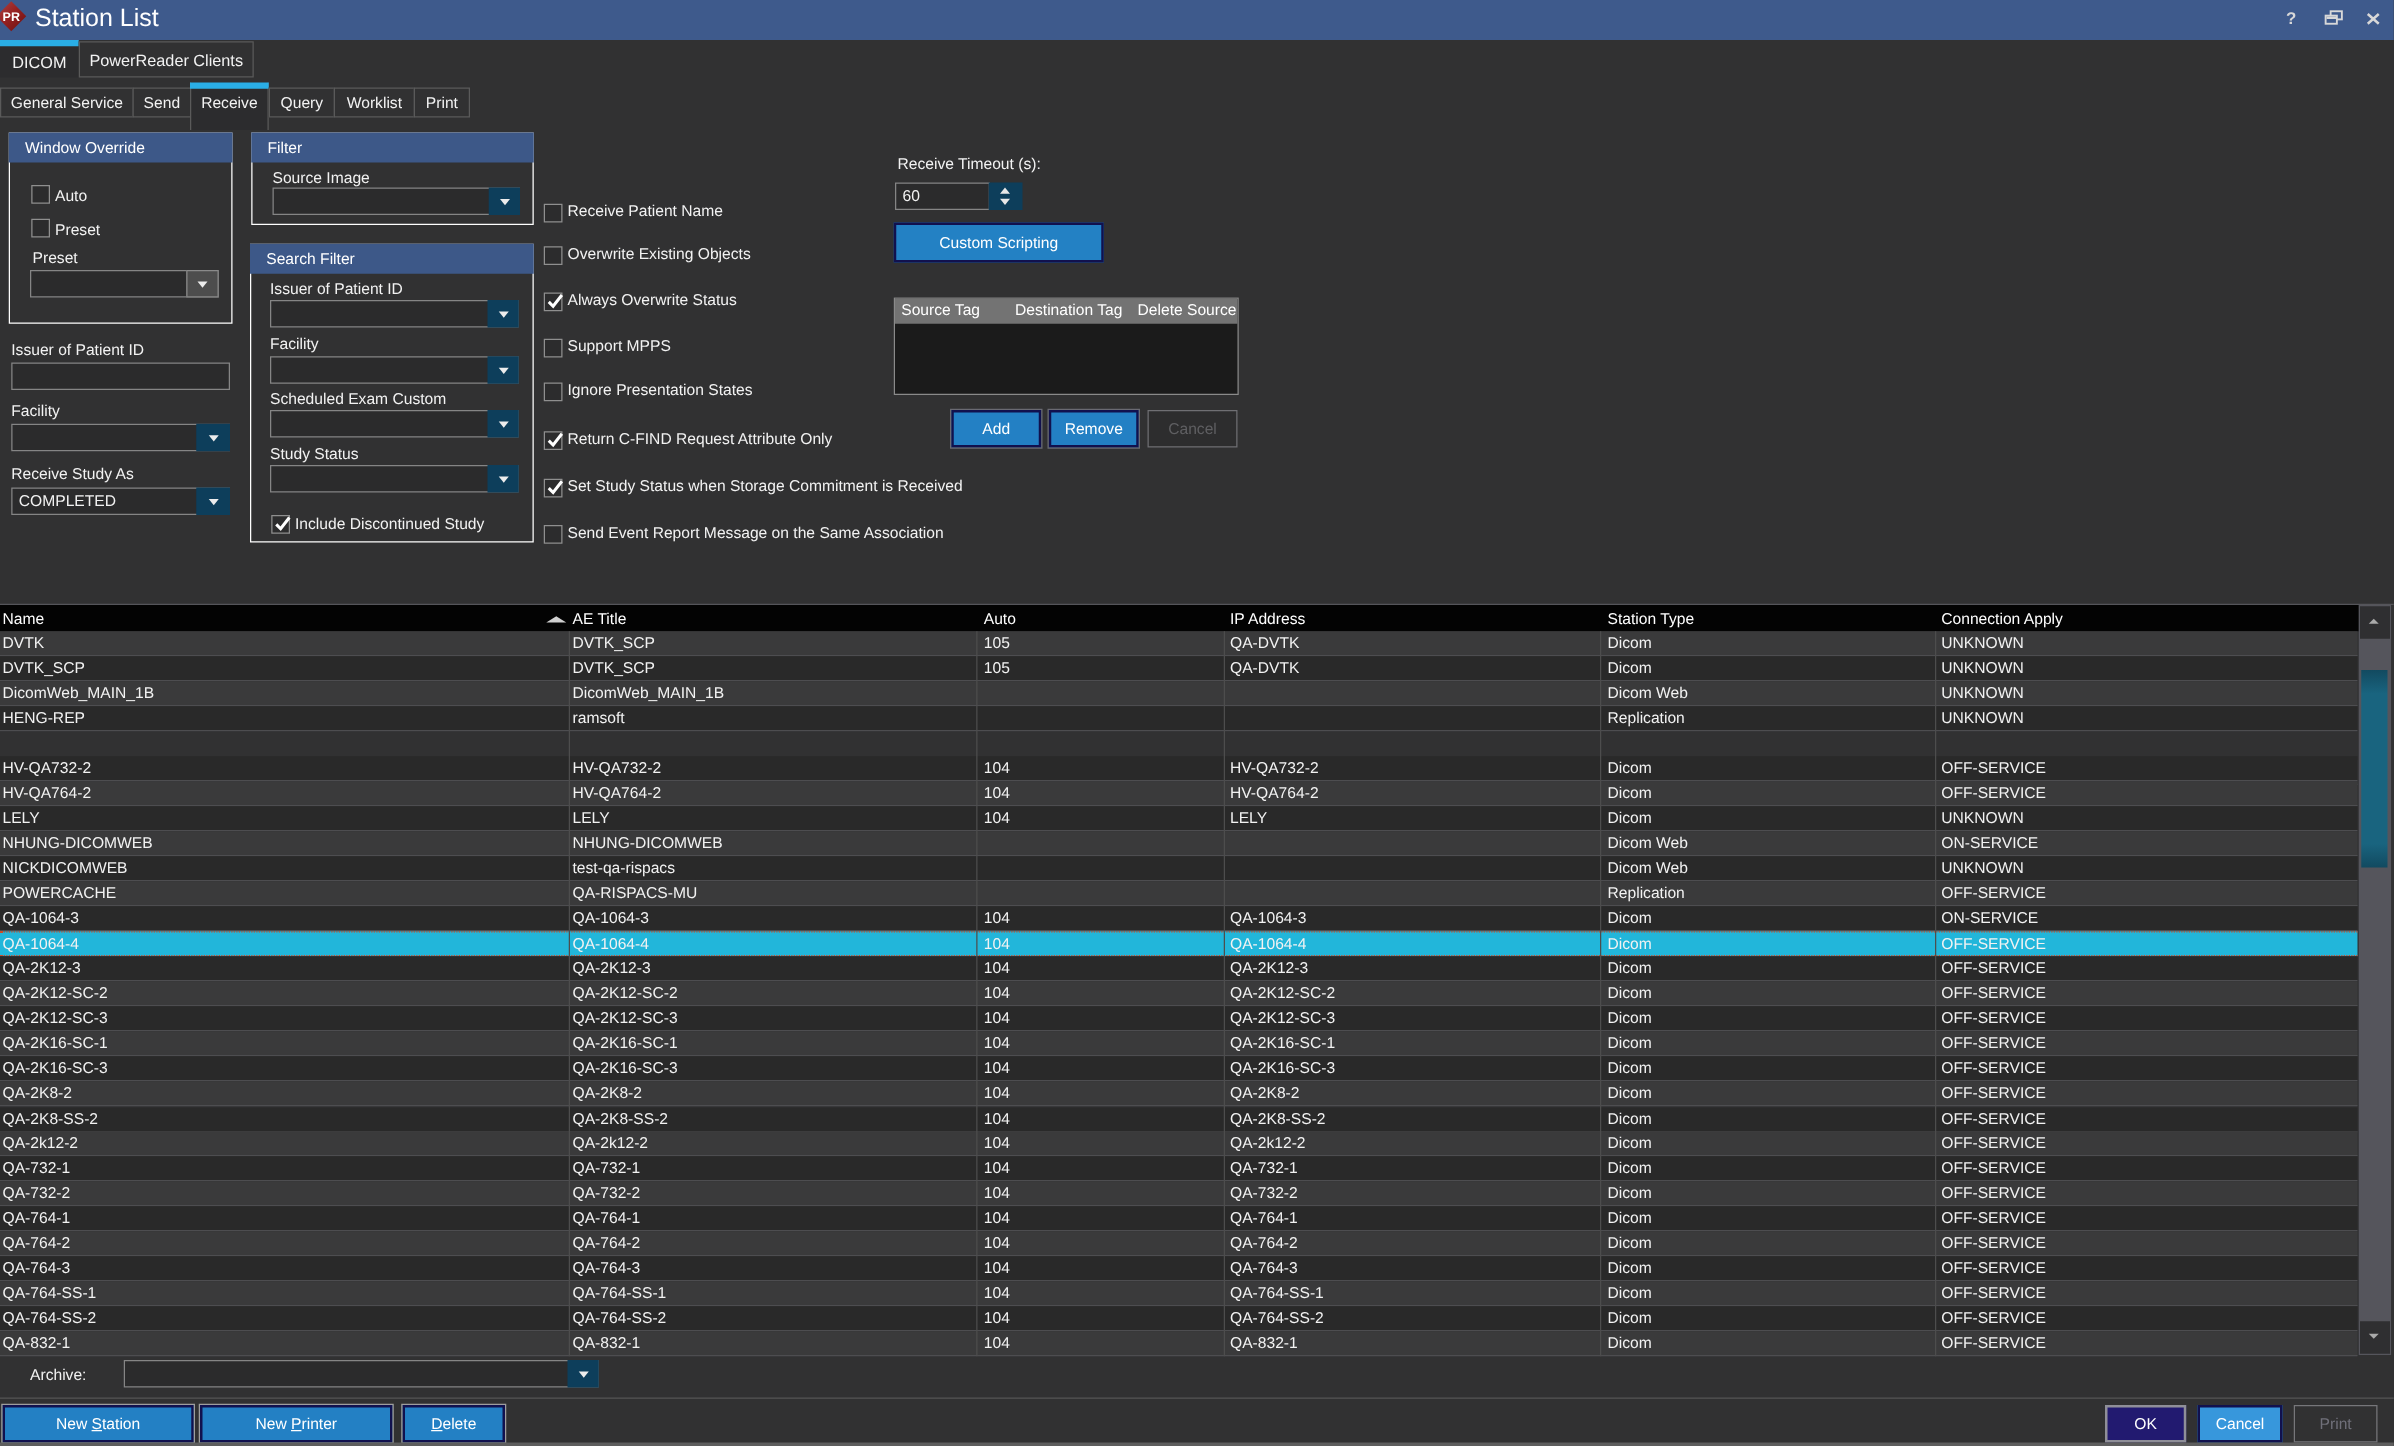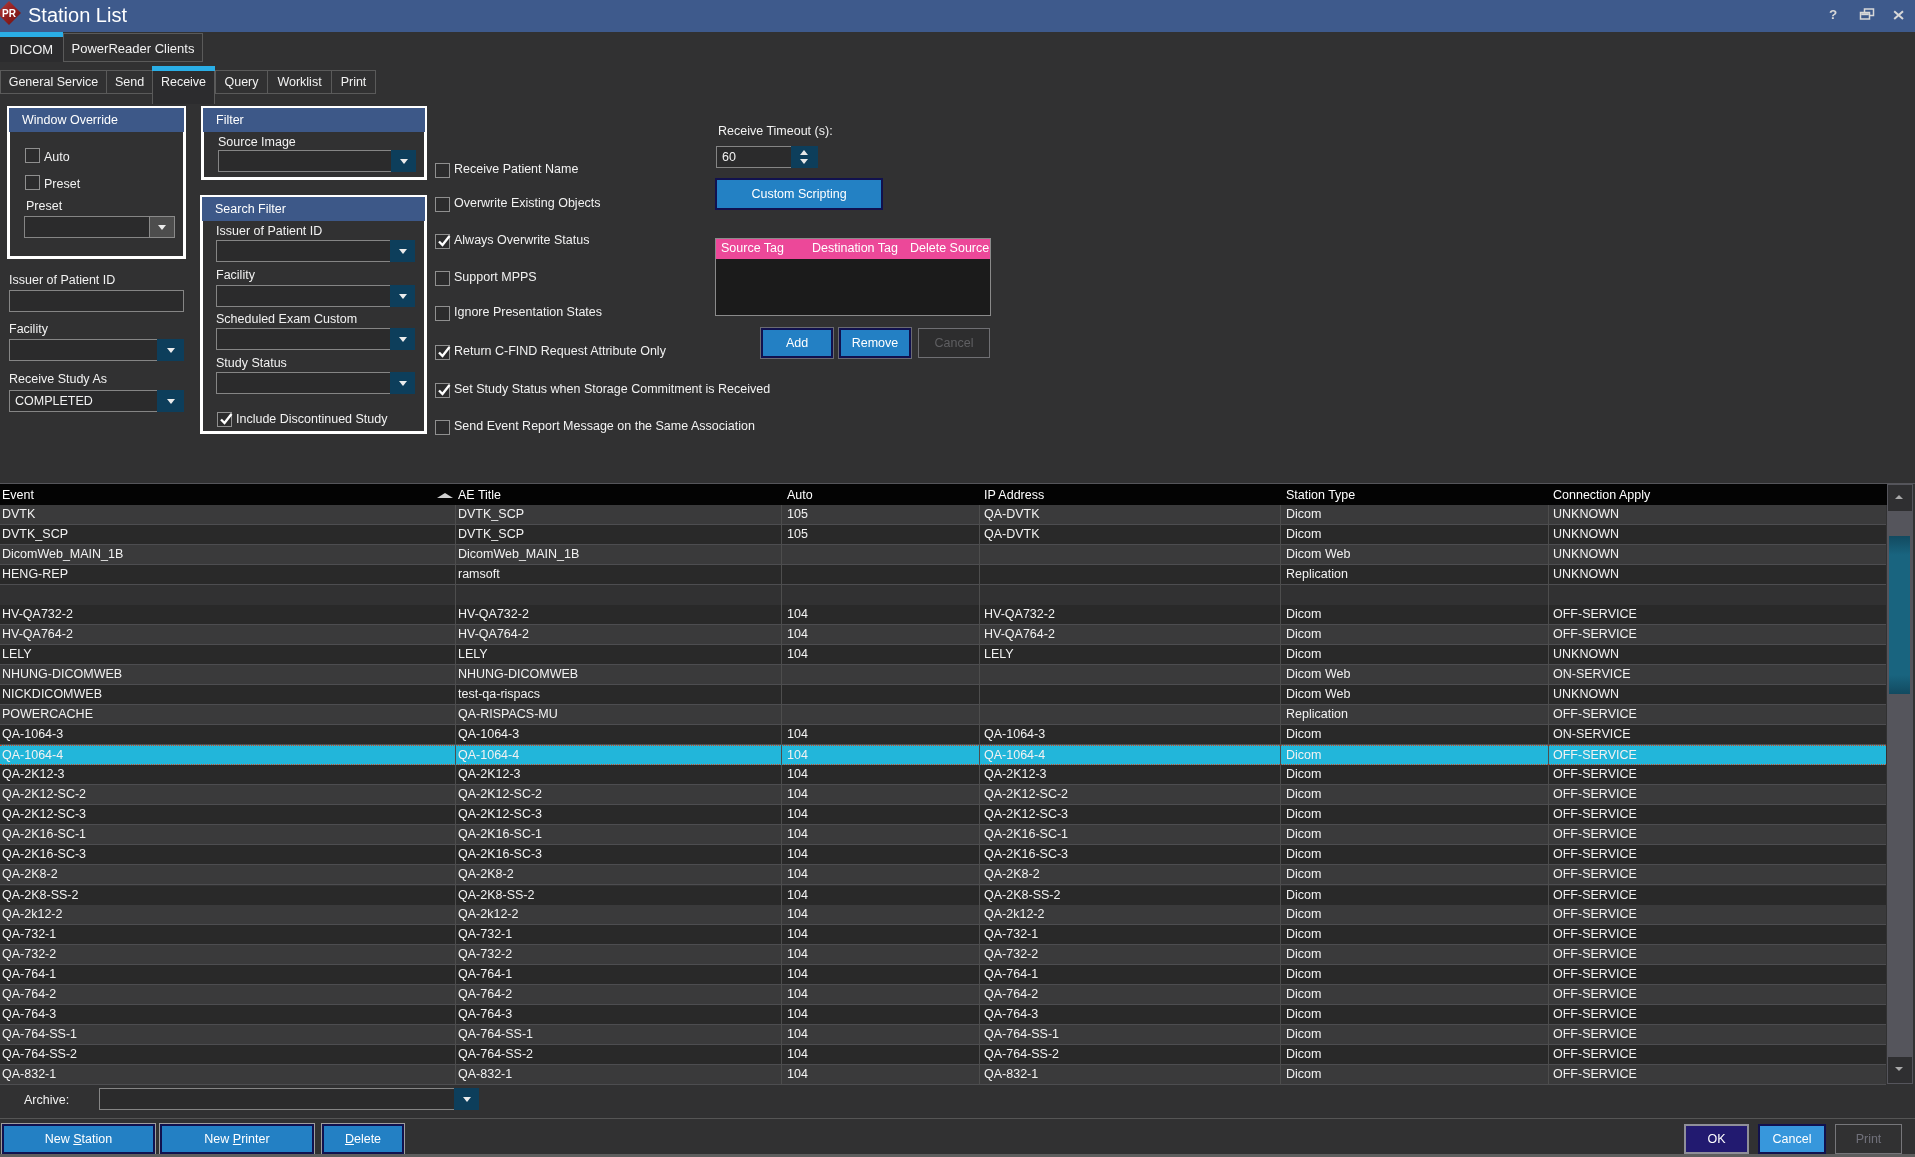--- a/index.html
+++ b/index.html
@@ -5,21 +5,21 @@
   font-family:"Liberation Sans",sans-serif; color:#f2f2f2; }
 .lbl { position:absolute; font-size:12.5px; white-space:nowrap; color:#f2f2f2; }
 
 #title { position:absolute; left:0; top:0; width:1915px; height:32px; background:#3e5a8c; }
 #title .t { position:absolute; left:28px; top:4px; font-size:20px; color:#fff; }
 .winbtn { position:absolute; top:0; width:30px; height:32px; color:#e4e4e4; text-align:center; }
 
 .tab { position:absolute; font-size:12.5px; display:flex; align-items:center; justify-content:center; }
 .tab.unsel { border:1px solid #5a5a5a; background:#313132; }
 
-.grp { position:absolute; border:3px solid #ffffff; }
+.grp { position:absolute; border:1px solid #ffffff; }
 .grp .hd { position:absolute; left:-1px; top:-1px; right:-1px; height:24px; background:#3d5888;
   color:#fff; font-size:12.5px; line-height:24px; padding-left:13px; }
 
 .inp { position:absolute; border:1px solid #858585; background:#2b2b2c; }
 .combo { position:absolute; border:1px solid #858585; background:#2b2b2c; }
 .combo .cmbtxt { position:absolute; left:5px; top:50%; transform:translateY(-50%); font-size:12.5px; }
 .dbtn { position:absolute; right:-1px; top:-1px; bottom:-1px; }
 .dbtn.navy { background:#0d3e5b; }
 .dbtn.gray { background:#4d4d4d; border:1px solid #8a8a8a; }
 .arr { position:absolute; left:50%; top:50%; transform:translate(-50%,-38%);
@@ -189,33 +189,33 @@
 <div class="lbl" style="left:718px;top:124px">Receive Timeout (s):</div>
 <div class="inp" style="left:716px;top:146px;width:76px;height:22px">
     <span style="position:absolute;left:5px;top:3px;font-size:12.5px">60</span>
   </div>
 <div style="position:absolute;left:791px;top:146px;width:27px;height:22px;background:#0d3e5b">
   <div style="position:absolute;left:9px;top:4px;width:0;height:0;border-left:4.5px solid transparent;border-right:4.5px solid transparent;border-bottom:5px solid #e8e8e8"></div>
   <div style="position:absolute;left:9px;top:13px;width:0;height:0;border-left:4.5px solid transparent;border-right:4.5px solid transparent;border-top:5px solid #e8e8e8"></div>
 </div>
 <div style="position:absolute;left:715px;top:178px;width:168px;height:32px;background:#2381c4;border:2px solid #11114e;color:#fff;font-size:12.5px;display:flex;align-items:center;justify-content:center">Custom Scripting</div>
 <div style="position:absolute;left:715px;top:238px;width:276px;height:78px;background:#1b1b1b;border:1px solid #8a8a8a">
-  <div style="position:absolute;left:0;top:0;right:0;height:20px;background:#ec4899">
+  <div style="position:absolute;left:0;top:0;right:0;height:20px;background:#737373">
     <span style="position:absolute;left:5px;top:2px;font-size:12.5px;color:#fff">Source Tag</span>
     <span style="position:absolute;left:96px;top:2px;font-size:12.5px;color:#fff;white-space:nowrap">Destination Tag</span>
     <span style="position:absolute;left:194px;top:2px;font-size:12.5px;color:#fff;white-space:nowrap">Delete Source</span>
   </div>
 </div>
 <div class="btnblue" style="left:761px;top:328px;width:72px;height:30px;outline-color:#6a6a72">Add</div>
 <div class="btnblue" style="left:839px;top:328px;width:72px;height:30px;outline-color:#6a6a72">Remove</div>
 <div style="position:absolute;left:918px;top:328px;width:72px;height:30px;background:#2d2d2e;border:1px solid #6f6f73;color:#5f5f62;font-size:12.5px;display:flex;align-items:center;justify-content:center">Cancel</div>
 
 <div style="position:absolute;left:0;top:483px;width:1915px;height:1px;background:#55555a"></div>
 <div id="thead">
-  <span style="left:2px">Event</span>
+  <span style="left:2px">Name</span>
   <span style="left:458px">AE Title</span>
   <span style="left:787px">Auto</span>
   <span style="left:984px">IP Address</span>
   <span style="left:1286px">Station Type</span>
   <span style="left:1553px">Connection Apply</span>
 </div>
 <div style="position:absolute;left:437px;top:493px;width:0;height:0;border-left:8px solid transparent;border-right:8px solid transparent;border-bottom:5px solid #d0d0d0"></div>
 <div class="trow odd" style="top:505px">
     <span style="left:2px">DVTK</span>
     <span style="left:458px">DVTK_SCP</span>

